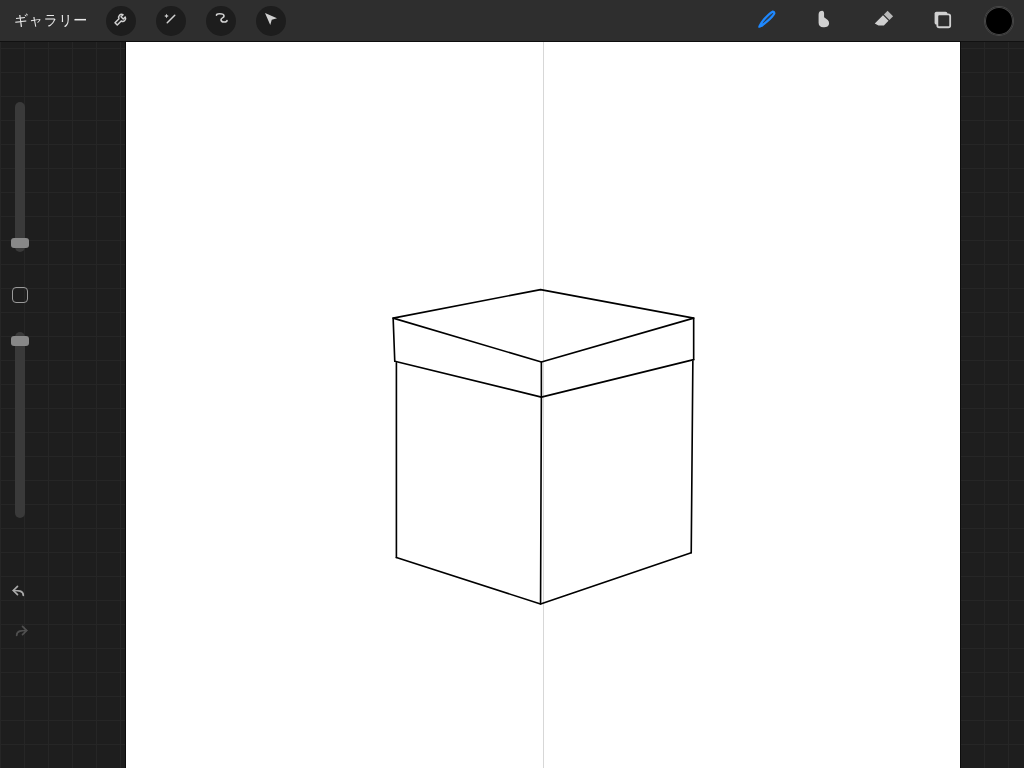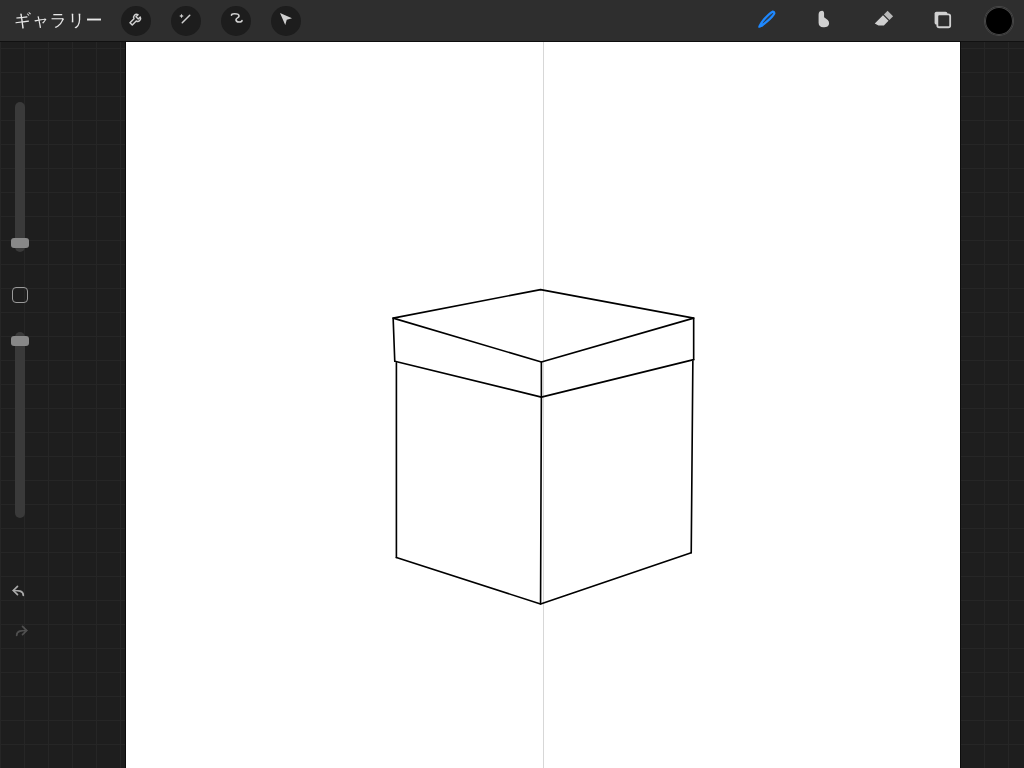--- a/index.html
+++ b/index.html
@@ -33,21 +33,21 @@
     width: 100%;
     height: 42px;
     background: #2e2e2e;
     display: flex;
     align-items: center;
     padding: 0 10px 0 8px;
     border-bottom: 1px solid #111;
   }
   .gallery-btn {
     color: #e8e8e8;
-    font-size: 17px;
+    font-size: 14px;
     font-weight: 400;
     padding: 4px 6px;
     margin-right: 12px;
     letter-spacing: 0.5px;
   }
   .toolbar-left, .toolbar-right {
     display: flex;
     align-items: center;
   }
   .toolbar-left .circle-btn { margin-right: 20px; }

